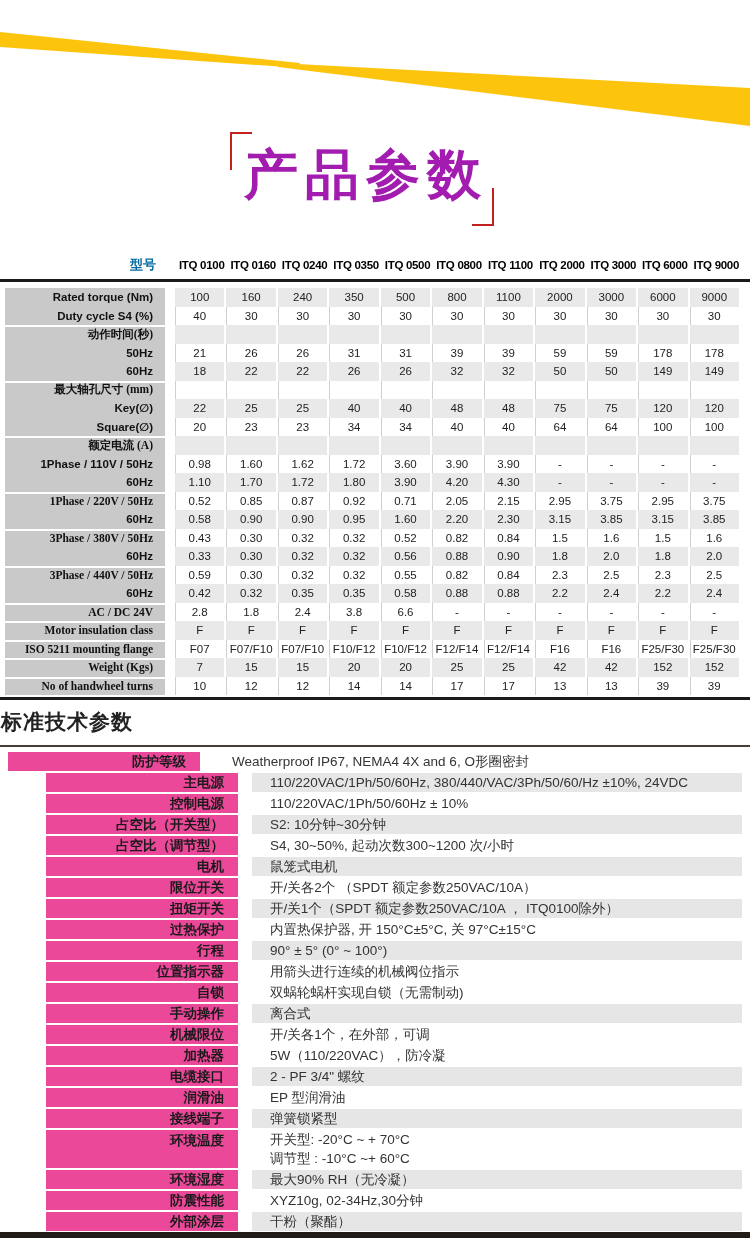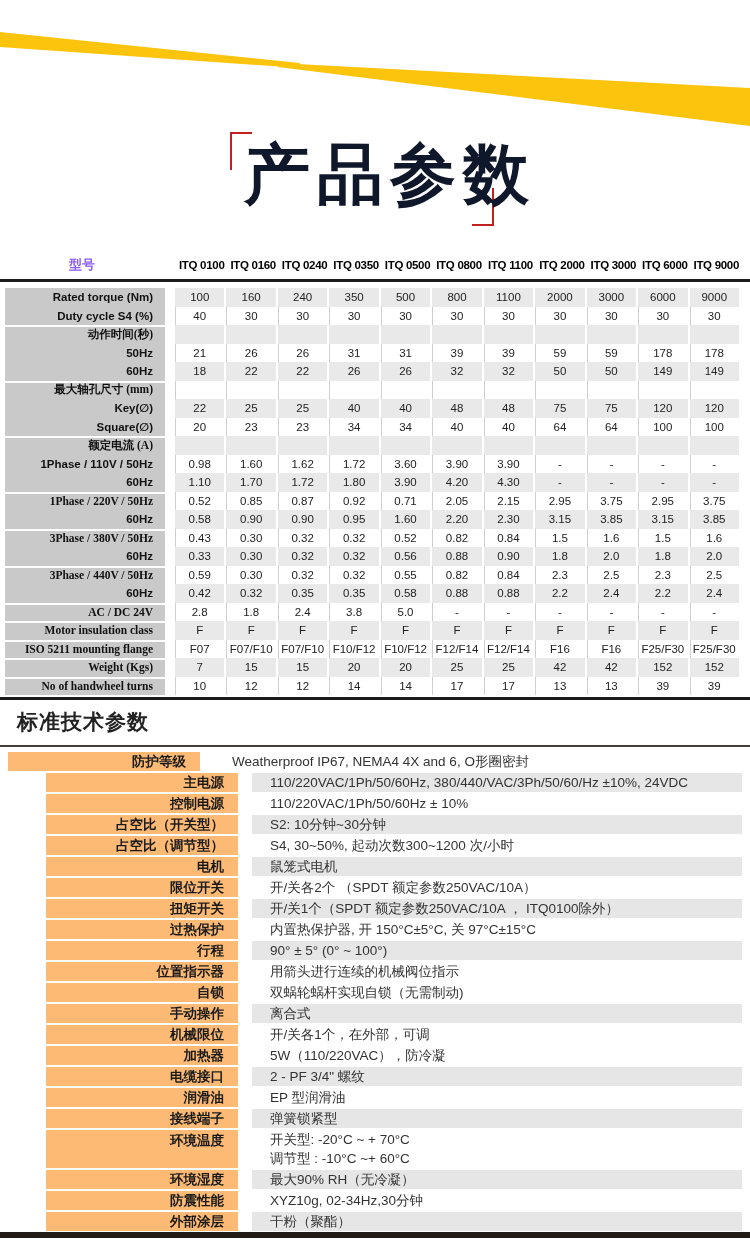--- a/index.html
+++ b/index.html
@@ -11,49 +11,49 @@
   }
   
   .band{position:absolute;top:0;left:0;width:750px;height:140px;}
   
   .title-wrap{position:absolute;left:230px;top:132px;width:264px;height:94px;}
   .bracket-tl{position:absolute;left:0;top:0;width:20px;height:36px;
     border-left:2px solid #c32120;border-top:2px solid #c32120;}
   .bracket-br{position:absolute;right:0;bottom:0;width:20px;height:36px;
     border-right:2px solid #c32120;border-bottom:2px solid #c32120;}
   .page-title{position:absolute;left:14px;top:12px;width:240px;
-    font-size:66px;line-height:60px;font-weight:bold;color:#0f172a;
+    font-size:54px;line-height:60px;font-weight:bold;color:#a21caf;
     letter-spacing:7px;white-space:nowrap;}
   
   .rule{position:absolute;left:0;width:750px;background:#1b1b1b;}
   .rule1{top:279px;height:3px;}
   .rule2{top:697px;height:3px;}
   .rule3{top:745px;height:2px;background:#453e37;}
   .bottom-bar{top:1232px;height:6px;background:#201b17;}
   
   .t1-head{position:absolute;top:253px;left:8px;width:734px;height:24px;
     display:grid;grid-template-columns:160px 8px repeat(11,1fr);align-items:center;}
-  .t1-head .mlabel{text-align:center;padding-right:12px;font-weight:bold;font-size:13px;color:#8b5cf6;}
+  .t1-head .mlabel{text-align:right;padding-right:12px;font-weight:bold;font-size:13px;color:#0369a1;}
   .t1-head .model{text-align:center;font-weight:bold;font-size:11.5px;letter-spacing:-0.3px;color:#000;white-space:nowrap;}
   .t1-body{position:absolute;top:288px;left:5px;width:734px;}
   .t1row{display:grid;grid-template-columns:160px 8px repeat(11,1fr);height:18.5px;align-items:center;}
   .t1row .lab{background:#c9c9c9;height:100%;display:flex;align-items:center;justify-content:flex-end;
     padding-right:12px;box-sizing:border-box;font-weight:bold;font-size:11.5px;color:#111;white-space:nowrap;}
   .t1row .lab.sep{box-shadow:inset 0 2px 0 #ffffff;font-family:Liberation Serif, serif;}
   .t1row .cell{height:100%;display:flex;align-items:center;justify-content:center;
     font-size:11.5px;color:#222;box-sizing:border-box;border-left:2px solid #ffffff;white-space:nowrap;}
   .t1row.gray .cell{background:#e9e9e9;}
   .t1row.white .cell{box-shadow:inset 1px 0 0 #cfcfcf;}
   
-  .section-title{position:absolute;left:17px;top:708px;font-size:21px;font-weight:bold;color:#222;letter-spacing:1px;}
+  .section-title{position:absolute;left:1px;top:708px;font-size:21px;font-weight:bold;color:#222;letter-spacing:1px;}
   
   .t2-body{position:absolute;top:752px;left:8px;width:734px;}
   .t2row{display:grid;grid-template-columns:192px 14px 1fr;}
   .t2row + .t2row{margin-top:2px;padding-left:38px;}
-  .t2row .lab{background:#fdba74;min-height:19px;display:flex;align-items:center;justify-content:flex-end;
+  .t2row .lab{background:#ec4899;min-height:19px;display:flex;align-items:center;justify-content:flex-end;
     padding-right:14px;box-sizing:border-box;font-weight:bold;font-size:13.5px;color:#1a1a1a;white-space:nowrap;}
   .t2row .val{min-height:19px;display:flex;align-items:center;
     padding-left:18px;box-sizing:border-box;font-size:13.5px;color:#333;white-space:pre-line;line-height:19px;}
   .t2row.gray .val{background:#e6e6e6;}
   .t2row.tall .lab,.t2row.tall .val{min-height:38px;}
   .t2row.tall .lab{align-items:flex-start;padding-top:2px;}
 </style>
 </head>
 <body>
 
@@ -343,21 +343,21 @@
       <div class="cell">2.2</div>
       <div class="cell">2.4</div>
     </div>
     <div class="t1row white">
       <div class="lab sep">AC / DC 24V</div>
       <div></div>
       <div class="cell">2.8</div>
       <div class="cell">1.8</div>
       <div class="cell">2.4</div>
       <div class="cell">3.8</div>
-      <div class="cell">5.0</div>
+      <div class="cell">6.6</div>
       <div class="cell">-</div>
       <div class="cell">-</div>
       <div class="cell">-</div>
       <div class="cell">-</div>
       <div class="cell">-</div>
       <div class="cell">-</div>
     </div>
     <div class="t1row gray">
       <div class="lab sep">Motor insulation class</div>
       <div></div>

